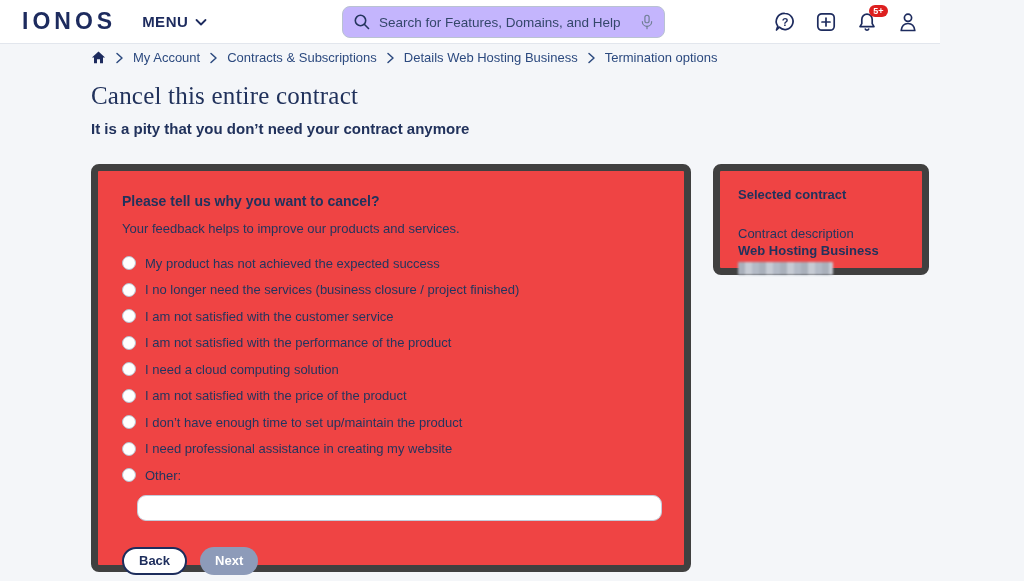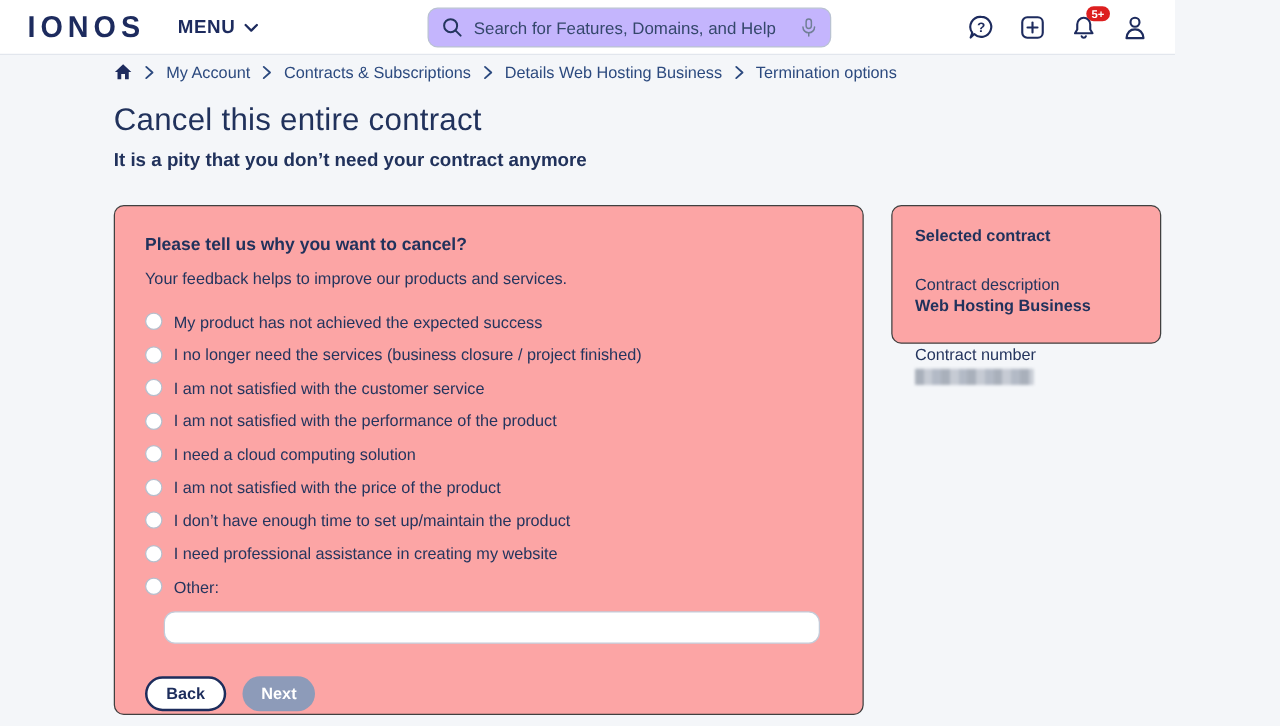--- a/index.html
+++ b/index.html
@@ -48,29 +48,29 @@
   .breadcrumb {
     position:absolute; top:50px; left:91px;
     display:flex; align-items:flex-end; gap:9px;
     font-size:13px; color:#2c4a7f;
   }
   .crumb { display:flex; align-items:center; gap:9px; }
   .crumb a { color:#2c4a7f; text-decoration:none; cursor:pointer; }
   
   .page-title {
     position:absolute; top:82px; left:91px;
-    font-size:25px; font-weight:normal; color:#21325c; letter-spacing:0.2px;
+    font-size:25px; font-weight:normal; color:#21325c; letter-spacing:0.2px;font-family:Liberation Serif, serif;
   }
   .page-subtitle {
     position:absolute; top:120px; left:91px;
     font-size:15px; font-weight:bold; color:#21325c;
   }
   
   .card {
-    position:absolute; background:#fca5a5; border:1px solid #404040; border-radius:8px;
+    position:absolute; background:#ef4444; border:7px solid #404040; border-radius:8px;
   }
   .main-card { left:91px; top:164px; width:600px; height:408px; padding:22px 24px; }
   .side-card { left:713px; top:164px; width:216px; height:111px; padding:16px 18px; }
   .form-heading { font-size:14px; font-weight:bold; color:#21325c; }
   .form-subheading { font-size:13px; color:#24355e; margin-top:12px; }
   .radio-group { margin-top:20px; }
   .radio-row {
     display:flex; align-items:center; margin-bottom:12.5px; cursor:pointer;
   }
   .radio-circle {
@@ -259,15 +259,14 @@
   <div class="btn-row">
     <button class="btn btn-back">Back</button>
     <button class="btn btn-next" disabled="">Next</button>
   </div>
 </div>
 
 <div class="card side-card">
   <div class="side-title">Selected contract</div>
   <div class="side-label">Contract description</div>
   <div class="side-value">Web Hosting Business</div>
-  <div class="side-label">Contract number</div>
   <div class="redacted"></div>
 </div>
 
 </body></html>

